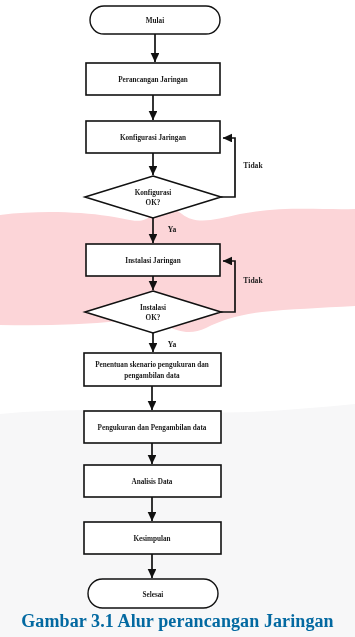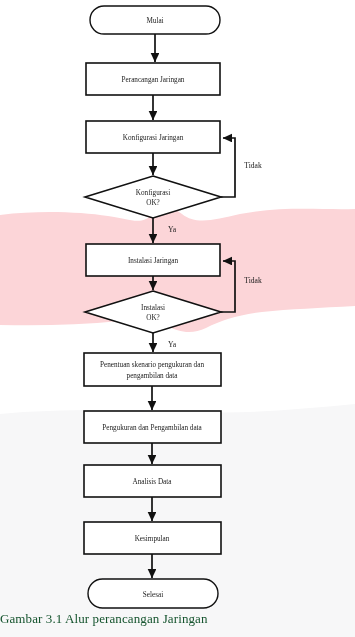--- a/index.html
+++ b/index.html
@@ -2,21 +2,21 @@
 <html><head>
 <meta charset="utf-8">
 <style>
   html,body{margin:0;padding:0;}
   body{
     width:355px;height:637px;
     background:#ffffff;
     font-family:"Liberation Serif","DejaVu Serif",serif;
     position:relative;overflow:hidden;
   }
-  #stage{position:absolute;inset:0;width:355px;height:637px;}
+  #stage{position:absolute;inset:0;width:355px;height:637px;font-weight:bold;}
 
   
   .highlight-layer{position:absolute;left:0;top:0;width:355px;height:637px;pointer-events:none;}
 
   
   #flow{position:absolute;left:0;top:0;}
 
   .node-text{
     font-family:"Liberation Serif","DejaVu Serif",serif;
     font-size:7.2px;fill:#1a1a1a;text-anchor:middle;
@@ -25,22 +25,23 @@
     font-family:"Liberation Serif","DejaVu Serif",serif;
     font-size:7.6px;fill:#1a1a1a;text-anchor:middle;
   }
   .shape{fill:#ffffff;stroke:#111111;stroke-width:1.6;}
   .shape-term{fill:#ffffff;stroke:#111111;stroke-width:1.4;}
   .conn{stroke:#111111;stroke-width:1.7;fill:none;}
 
   
   .caption{
     position:absolute;left:0;right:0;top:611px;
+    text-align:center;
     font-family:"Liberation Serif","DejaVu Serif",serif;
-    font-size:13px;color:#14532d;
+    font-size:18px;color:#0369a1;
     letter-spacing:.1px;
     white-space:nowrap;
   }
 </style>
 </head>
 <body>
 
 <div id="stage">
 
   <svg class="highlight-layer" width="355" height="637" viewBox="0 0 355 637" aria-hidden="true">

